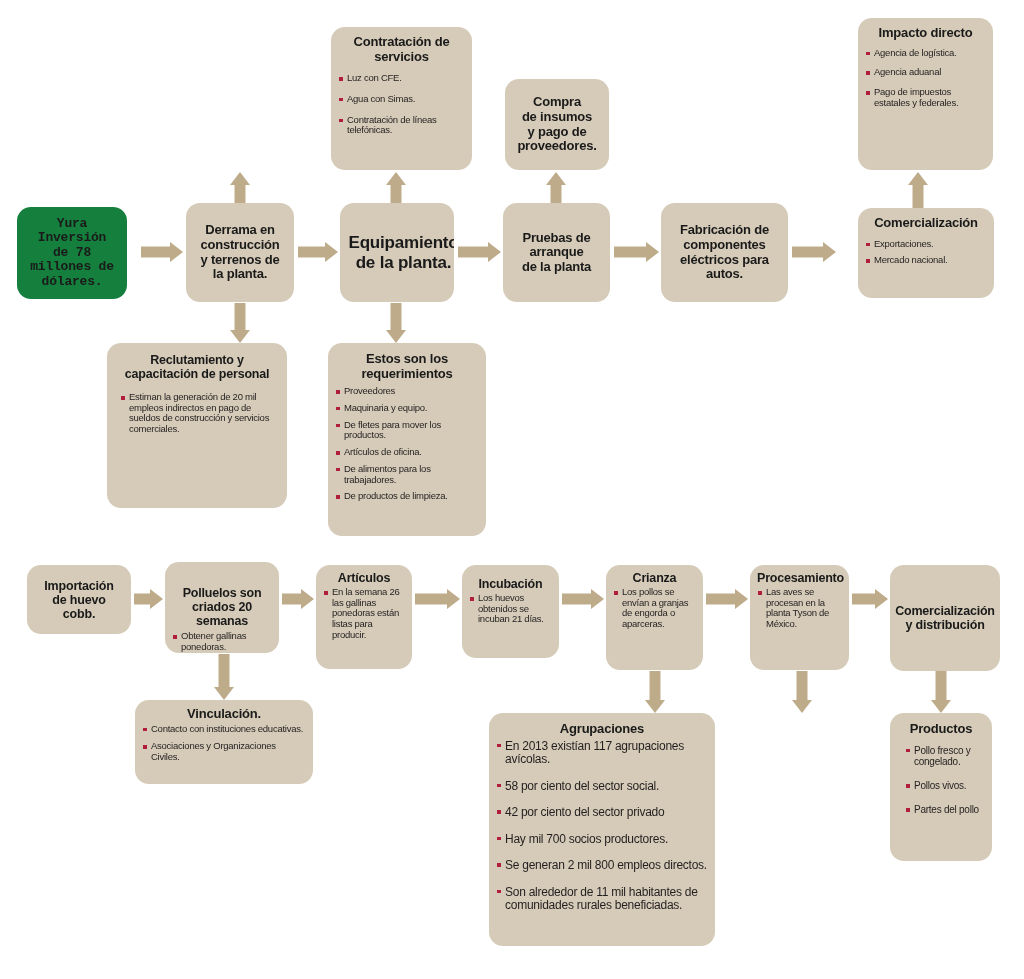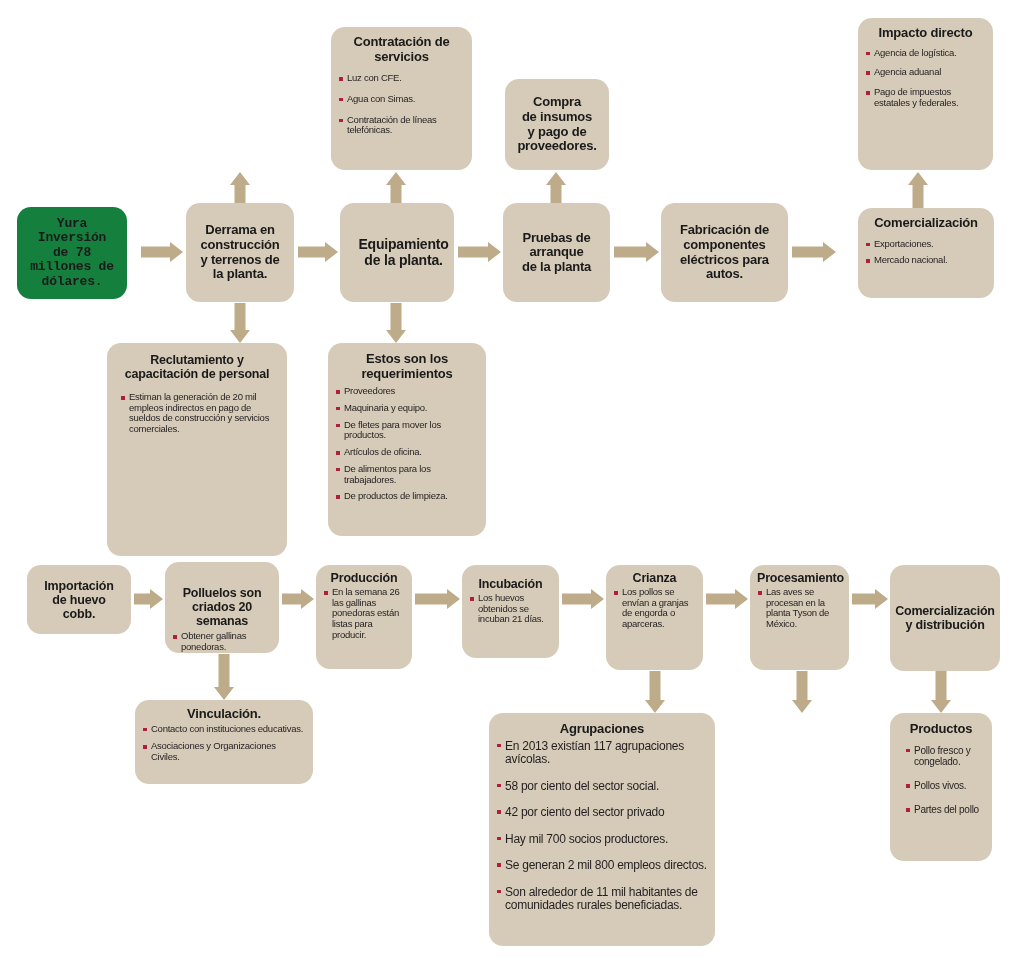--- a/index.html
+++ b/index.html
@@ -80,21 +80,21 @@
 
   <div class="node plain" style="left: 17px; top: 207px; width: 110px; height: 92px; background: #15803d; font-family: Liberation Mono, monospace;">
     <span class="ttl" style="font-size:13px;">Yura<br>Inversión<br>de 78<br>millones de<br>dólares.</span>
   </div>
 
   <div class="node plain" style="left: 186px; top: 203px; width: 108px; height: 99px; background: rgb(213, 203, 184);">
     <span class="ttl" style="font-size:13px;">Derrama en<br>construcción<br>y terrenos de<br>la planta.</span>
   </div>
 
   <div class="node plain" style="left: 340px; top: 203px; width: 114px; height: 99px; background: rgb(213, 203, 184);">
-    <span class="ttl" style="font-size:14px;margin-left:13px;">Equipamiento<br>de la planta.</span>
+    <span class="ttl" style="font-size:17px;margin-left:13px;">Equipamiento<br>de la planta.</span>
   </div>
 
   <div class="node plain" style="left: 503px; top: 203px; width: 107px; height: 99px; background: rgb(213, 203, 184);">
     <span class="ttl" style="font-size:13px;">Pruebas de<br>arranque<br>de la planta</span>
   </div>
 
   <div class="node plain" style="left: 661px; top: 203px; width: 127px; height: 99px; background: rgb(213, 203, 184);">
     <span class="ttl" style="font-size:13px;">Fabricación de<br>componentes<br>eléctricos para<br>autos.</span>
   </div>
 
@@ -122,21 +122,21 @@
 
   <div class="node" style="left: 858px; top: 18px; width: 135px; height: 152px; padding-top: 8px; background: rgb(213, 203, 184);">
     <span class="ttl" style="font-size:13px;">Impacto directo</span>
     <ul style="font-size:9.5px;margin-top:7px;">
       <li style="margin-bottom:9px;">Agencia de logística.</li>
       <li style="margin-bottom:9px;">Agencia aduanal</li>
       <li>Pago de impuestos estatales y federales.</li>
     </ul>
   </div>
 
-  <div class="node" style="left: 107px; top: 343px; width: 180px; height: 213px; padding-top: 10px; background: rgb(213, 203, 184);">
+  <div class="node" style="left: 107px; top: 343px; width: 180px; height: 165px; padding-top: 10px; background: rgb(213, 203, 184);">
     <span class="ttl" style="font-size:12.5px;">Reclutamiento y<br>capacitación de personal</span>
     <ul style="font-size:9.5px;margin-top:11px;padding:0 6px;">
       <li>Estiman la generación de 20 mil empleos indirectos en pago de sueldos de construcción y servicios comerciales.</li>
     </ul>
   </div>
 
   <div class="node" style="left: 328px; top: 343px; width: 158px; height: 193px; padding-top: 9px; background: rgb(213, 203, 184);">
     <span class="ttl" style="font-size:13px;">Estos son los<br>requerimientos</span>
     <ul style="font-size:9.5px;margin-top:5px;">
       <li style="margin-bottom:6px;">Proveedores</li>
@@ -200,21 +200,21 @@
   </div>
 
   <div class="node" style="left: 165px; top: 562px; width: 114px; height: 91px; padding-top: 24px; background: rgb(213, 203, 184);">
     <span class="ttl" style="font-size:12.5px;">Polluelos son<br>criados 20<br>semanas</span>
     <ul style="font-size:9.5px;margin-top:3px;">
       <li>Obtener gallinas ponedoras.</li>
     </ul>
   </div>
 
   <div class="node" style="left: 316px; top: 565px; width: 96px; height: 104px; padding-top: 6px; background: rgb(213, 203, 184);">
-    <span class="ttl" style="font-size:12.5px;">Producción</span>
+    <span class="ttl" style="font-size:12.5px;">Artículos</span>
     <ul style="font-size:9.5px;margin-top:2px;">
       <li>En la semana 26 las gallinas ponedoras están listas para producir.</li>
     </ul>
   </div>
 
   <div class="node" style="left: 462px; top: 565px; width: 97px; height: 93px; padding-top: 12px; background: rgb(213, 203, 184);">
     <span class="ttl" style="font-size:12.5px;">Incubación</span>
     <ul style="font-size:9.5px;margin-top:2px;">
       <li>Los huevos obtenidos se incuban 21 días.</li>
     </ul>

